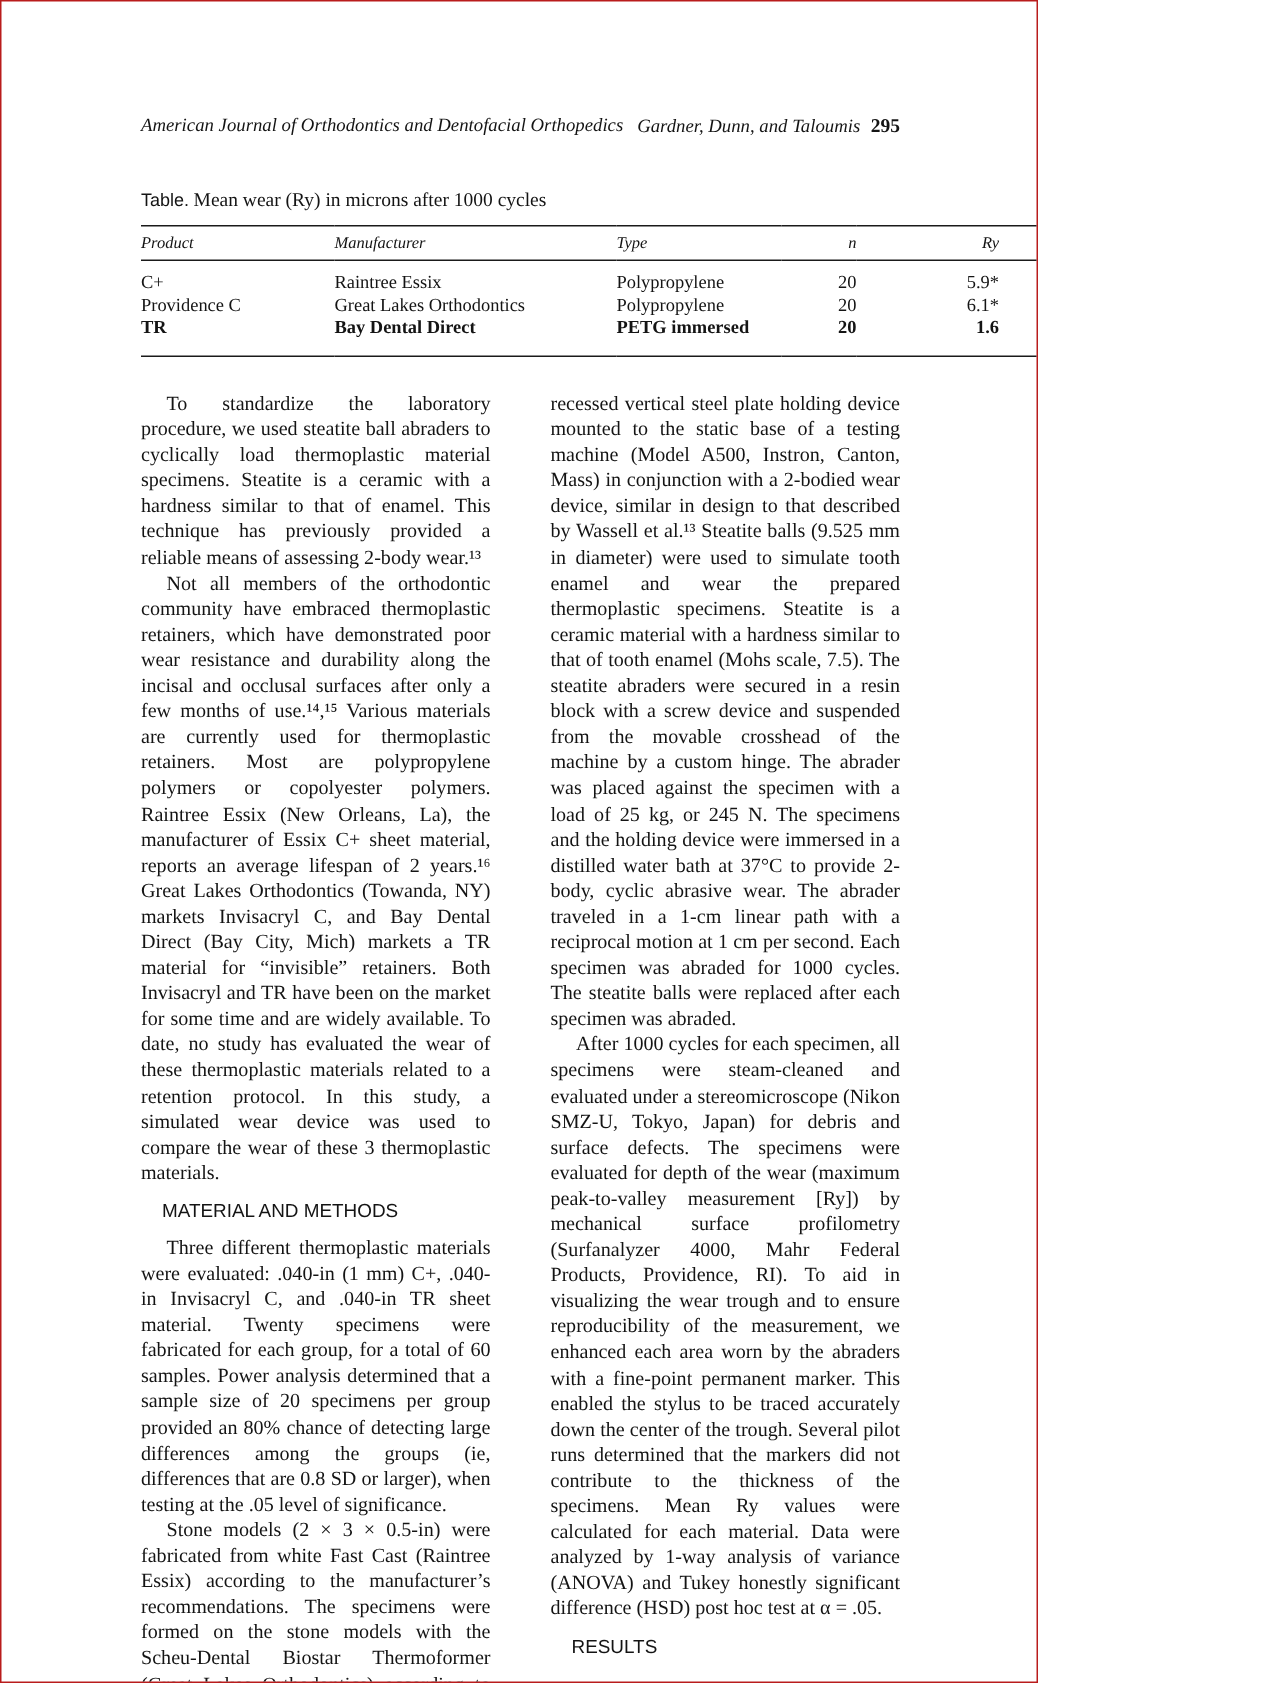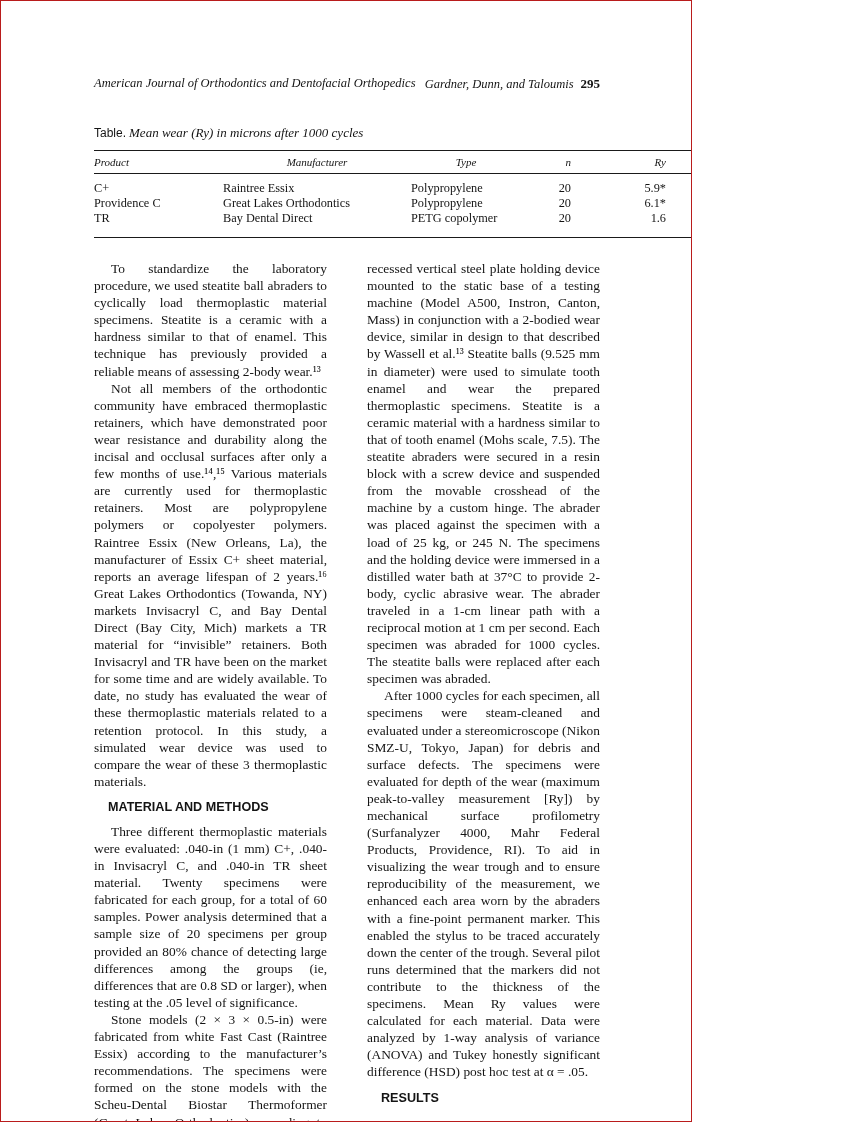--- a/index.html
+++ b/index.html
@@ -22,59 +22,59 @@
   .runhead {
     display:flex; justify-content:space-between; align-items:flex-start;
     font-style:italic; font-size:12.5px; line-height:15px;
   }
   .runhead .right { white-space:nowrap; }
   .pagenum { font-style:normal; font-weight:bold; font-size:13px; margin-left:7px; }
 
   
   .caption { margin-top:33px; font-size:13px; line-height:15px; }
   .caption-label { font-family:"Liberation Sans", sans-serif; font-size:12px; }
-  .caption-text { margin-left:3px;font-style:italic; }
+  .caption-text { margin-left:3px; }
   table.results {
     width:100%; border-collapse:collapse; table-layout:fixed;
     margin-top:9px;
     border-top:1px solid #1a1a1a;
     border-bottom:1px solid #1a1a1a;
     font-size:12.3px;
   }
   table.results thead th {
     font-style:italic; font-weight:normal;
     padding:5px 0 5px 0;
     border-bottom:1px solid #1a1a1a;
     font-size:11px;
   }
   table.results td { line-height:15px; padding:0; }
   table.results tbody tr:first-child td { padding-top:7px; }
-  table.results tbody tr:last-child td { padding-bottom:11px; }
+  table.results tbody tr:last-child td { padding-bottom:11px;font-weight:bold; }
   .c0 { width:129px; text-align:left; }
   .c1 { width:188px; text-align:left; }
   .c2 { width:110px; text-align:left; }
   .c3 { width:50px;  text-align:right; }
   .c4 { width:95px;  text-align:right; }
   .c5 { width:88px;  text-align:right;margin-top:36px; }
-  thead .c1, thead .c2 { text-align:center; }
+  thead .c1, thead .c2 { text-align:left; }
   .footnote { margin-top:7px; font-size:11px; line-height:14px; }
 
   
   .columns { display:flex; gap:40px; margin-top:22px;justify-content:space-between; }
   .col { width:317px; }
   .col p {
     font-size:13.4px; line-height:17.1px;
     text-align:justify;
     hyphens:auto; -webkit-hyphens:auto;
   }
   .col p.p { text-indent:17px; }
   .col p.p-cont { text-indent:0; }
   .col h2.h {
     font-family:"Liberation Sans", sans-serif;
-    font-weight:bold; font-size:12.6px; line-height:15px;
+    font-weight:normal; font-size:12.6px; line-height:15px;
     margin:10px 0 8px 0;
     padding-left:14px;
   }
 </style>
 </head>
 <body>
 
 <div class="page">
 
   <div class="runhead">
@@ -114,21 +114,21 @@
           <td class="c0">Providence C</td>
           <td class="c1">Great Lakes Orthodontics</td>
           <td class="c2">Polypropylene</td>
           <td class="c3">20</td>
           <td class="c4">6.1*</td>
           <td class="c5">2.6</td>
         </tr>
         <tr>
           <td class="c0">TR</td>
           <td class="c1">Bay Dental Direct</td>
-          <td class="c2">PETG copolymer</td>
+          <td class="c2">PETG immersed</td>
           <td class="c3">20</td>
           <td class="c4">1.6</td>
           <td class="c5">0.9</td>
         </tr>
       </tbody>
   </table>
 
 
   <div class="columns">
     <div class="col" id="col-left">

